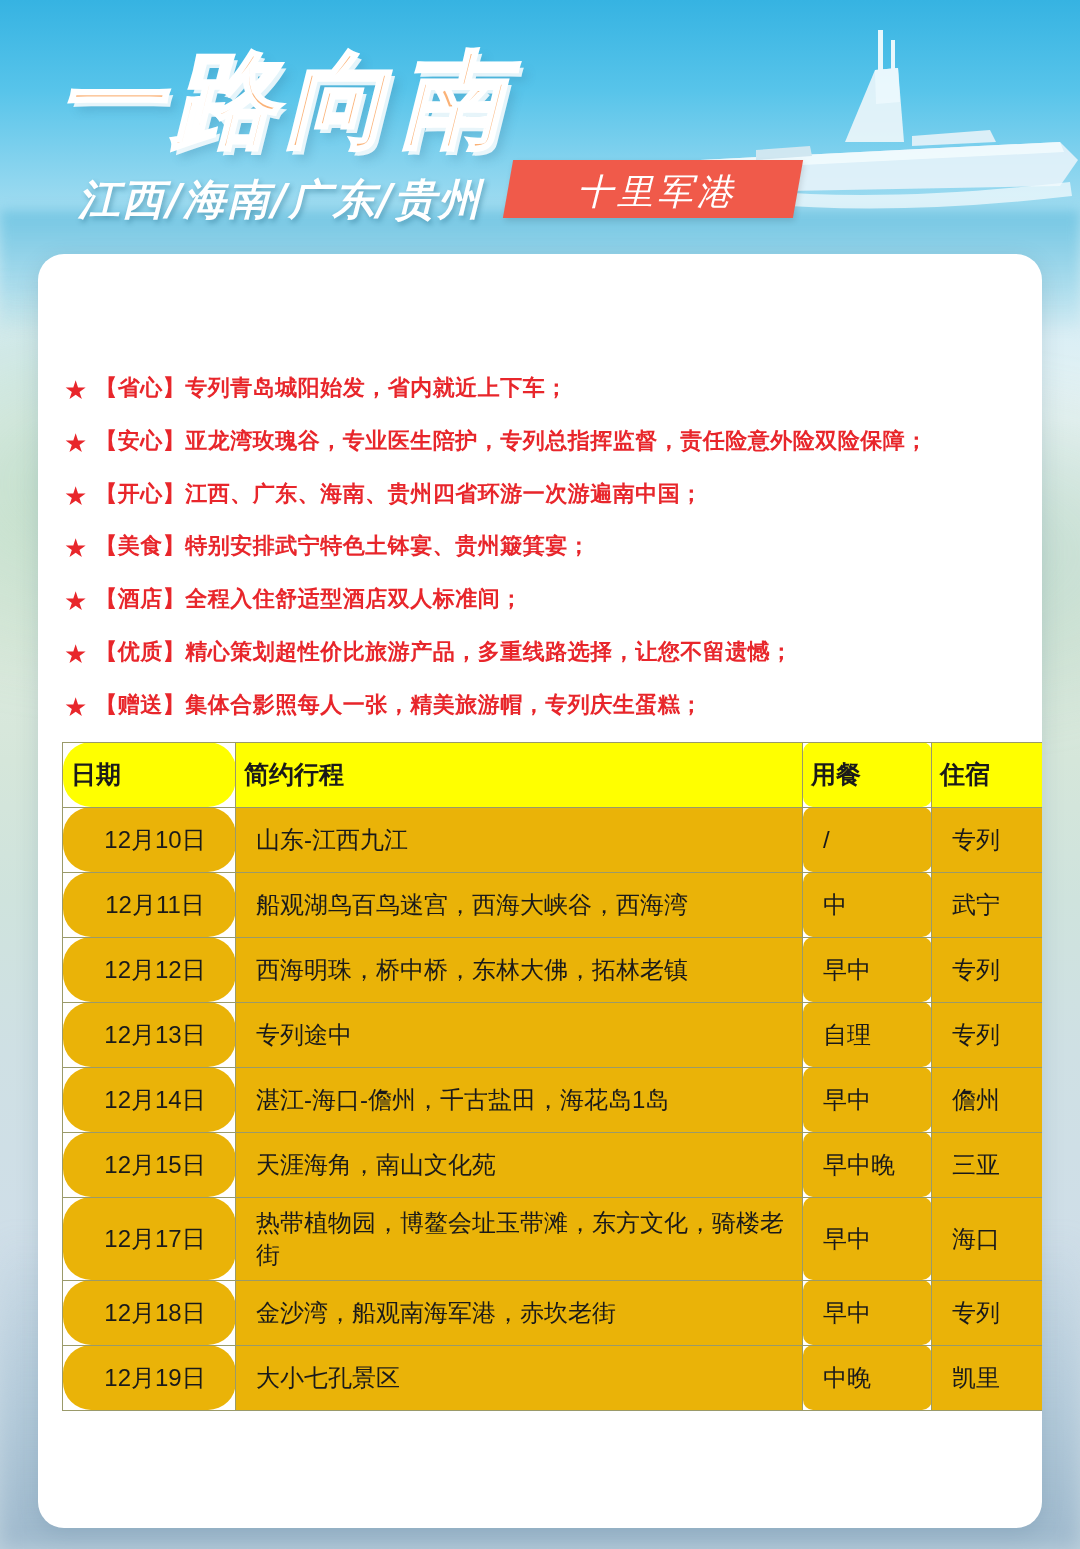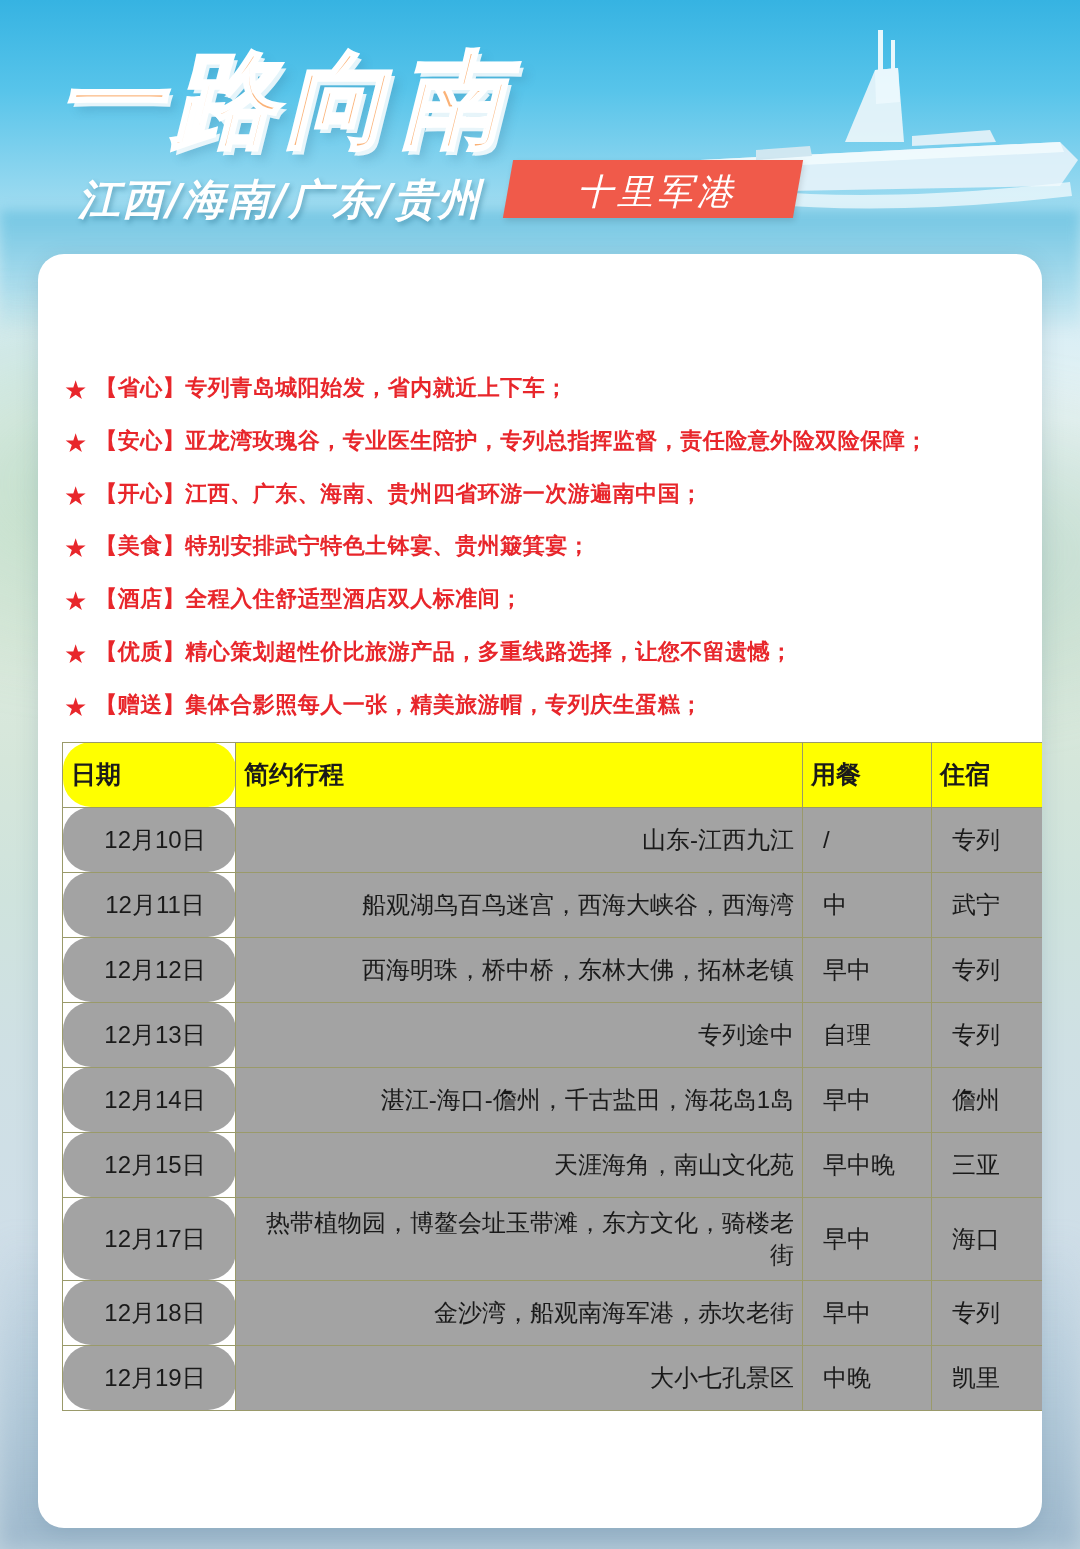--- a/index.html
+++ b/index.html
@@ -197,27 +197,27 @@
     font-weight: normal;
     vertical-align: middle;
   }
   table.itinerary thead th {
     background: #ffff00;
     font-weight: bold;
     height: 46px;
     font-size: 25px;
   }
   table.itinerary tbody td {
-    background: #a3a3a3;
+    background: #eab308;
     height: 46px;
     padding-left: 20px;
   }
   .col-date { width: 156px; text-align: center; border-radius: 28px; }
-  .col-route { width: 550px; text-align: right; padding-left: 14px; }
-  .col-meal { width: 112px; text-align: left; padding-left: 12px; }
+  .col-route { width: 550px; text-align: left; padding-left: 14px; }
+  .col-meal { width: 112px; text-align: left; padding-left: 12px; border-radius: 10px; }
   .col-hotel { width: 120px; text-align: left; padding-left: 12px; }
   th.col-route { text-align: left; }
   th.col-meal { text-align: left; padding-left: 12px; }
   th.col-hotel { text-align: left; padding-left: 12px; }
   th.col-date { text-align: left; padding-left: 14px; }
 </style>
 </head>
 <body>
 
 <div class="poster">

